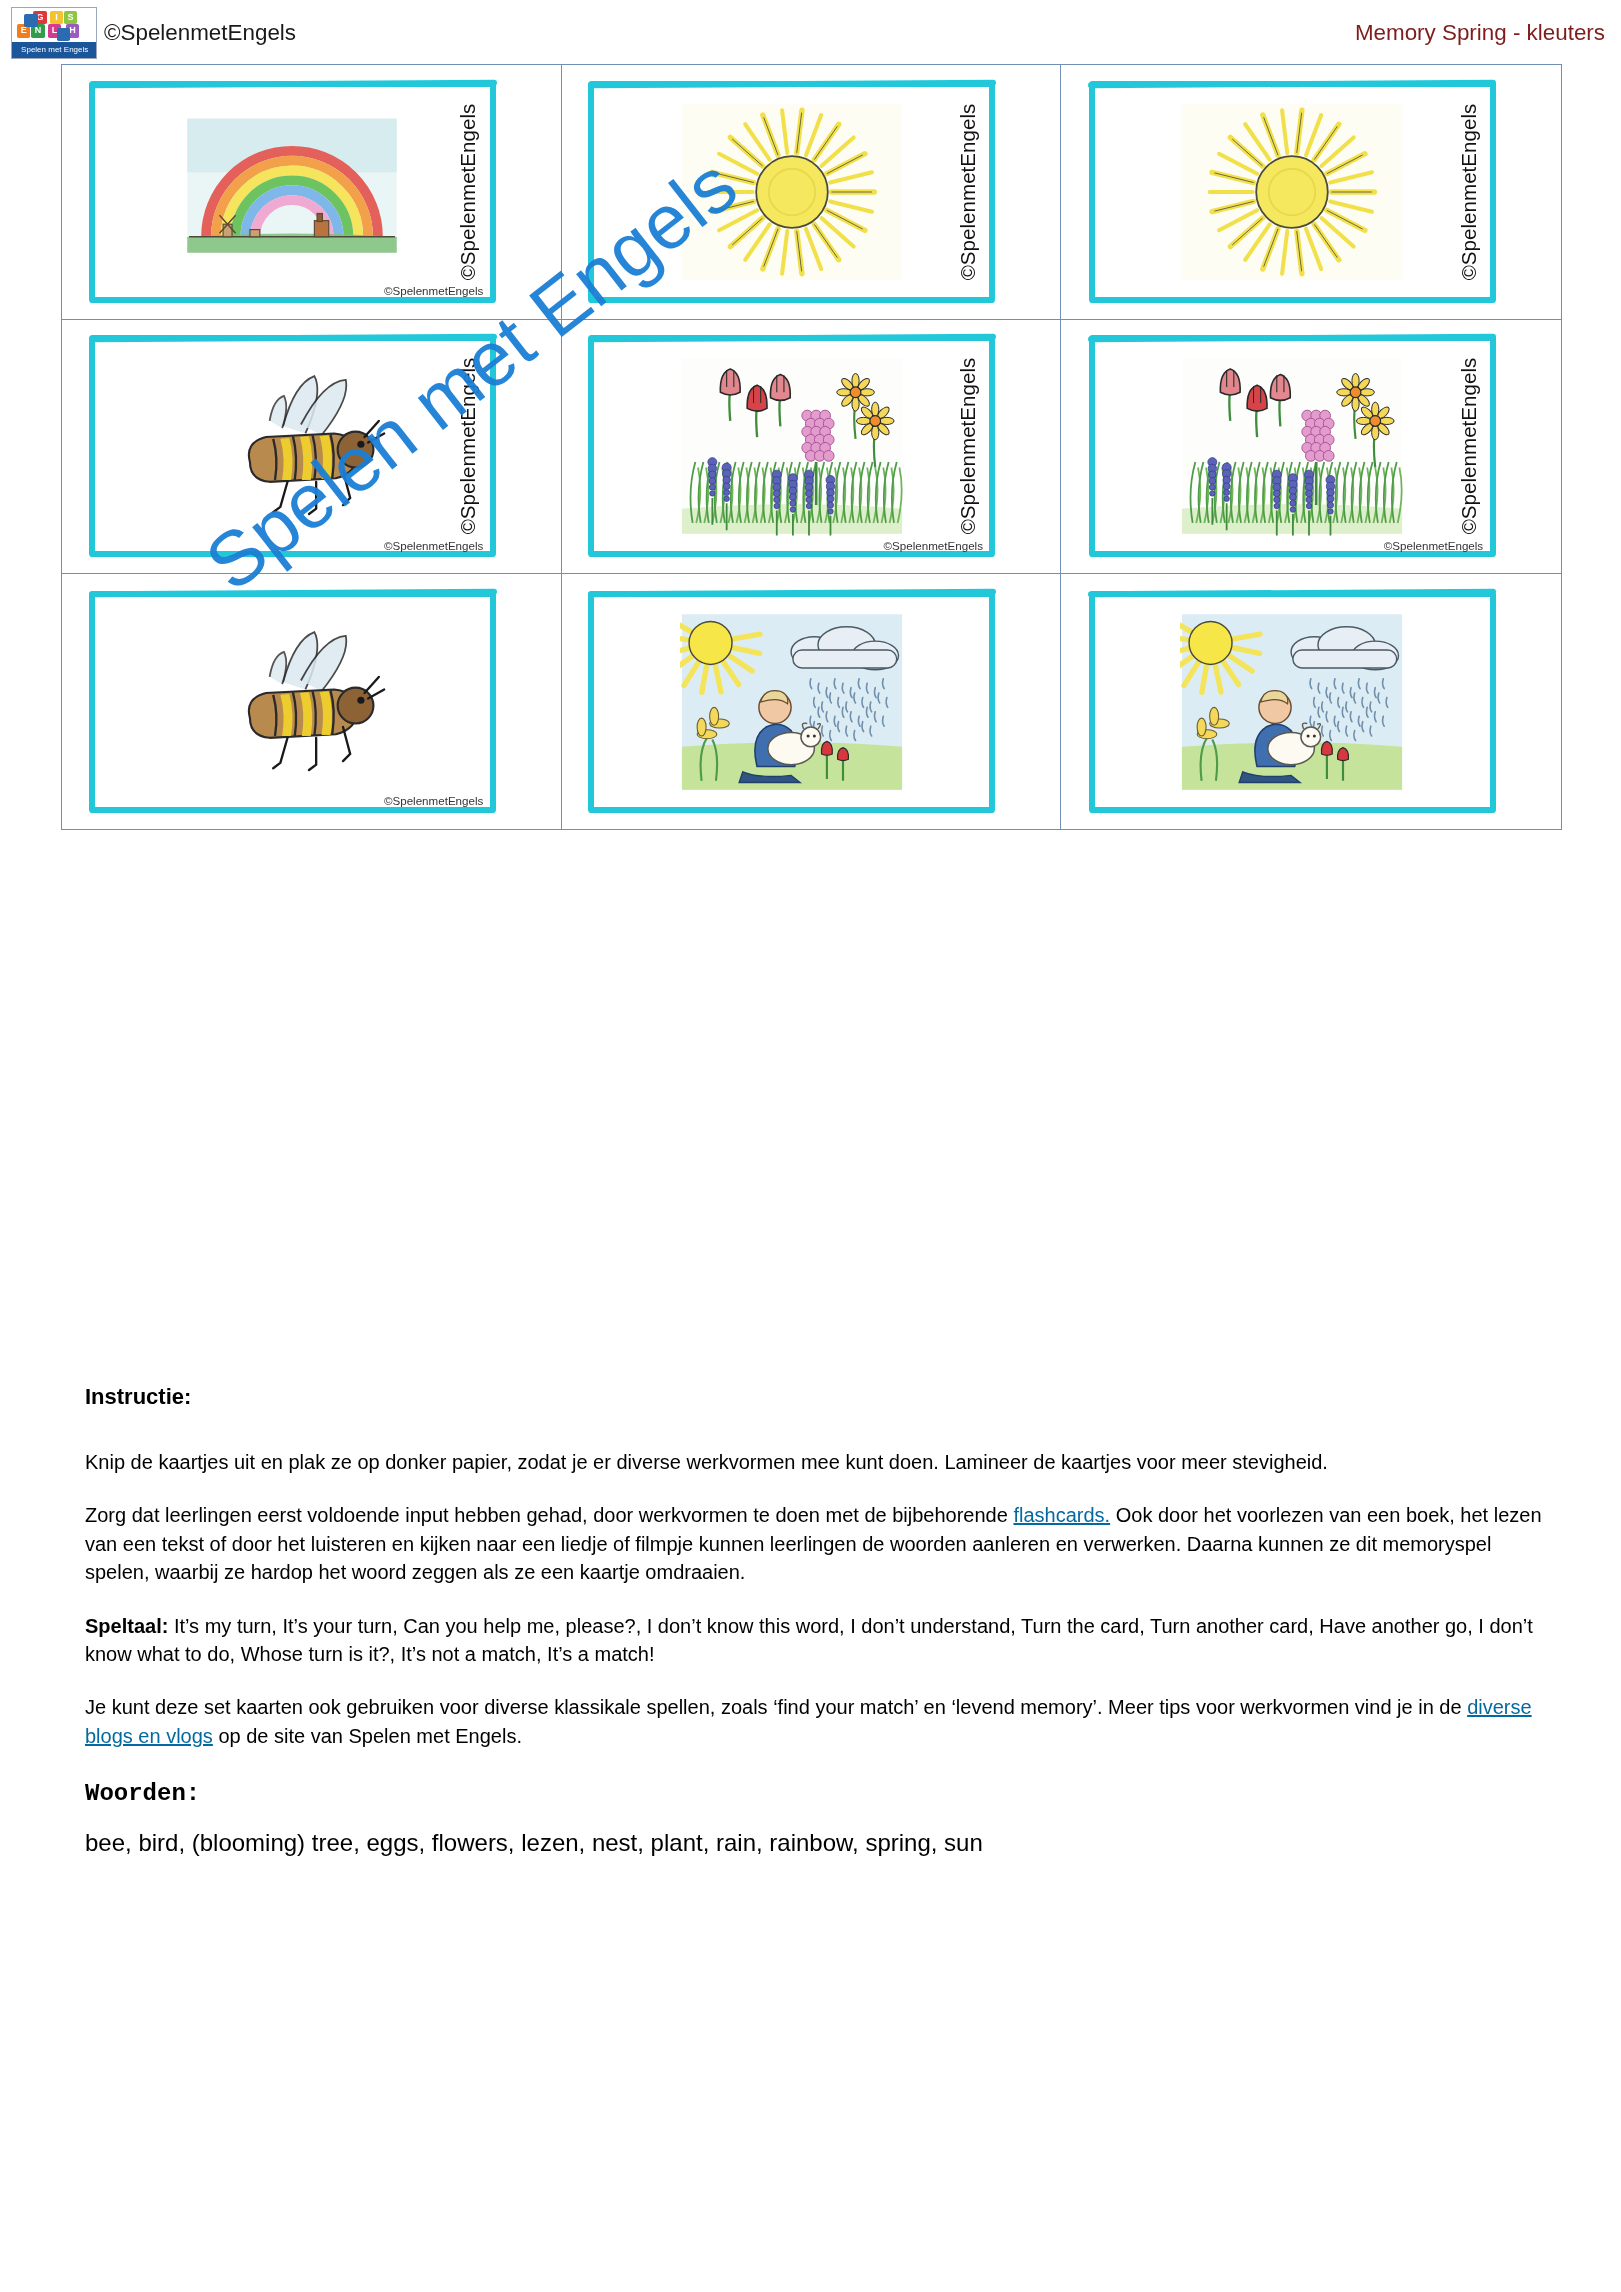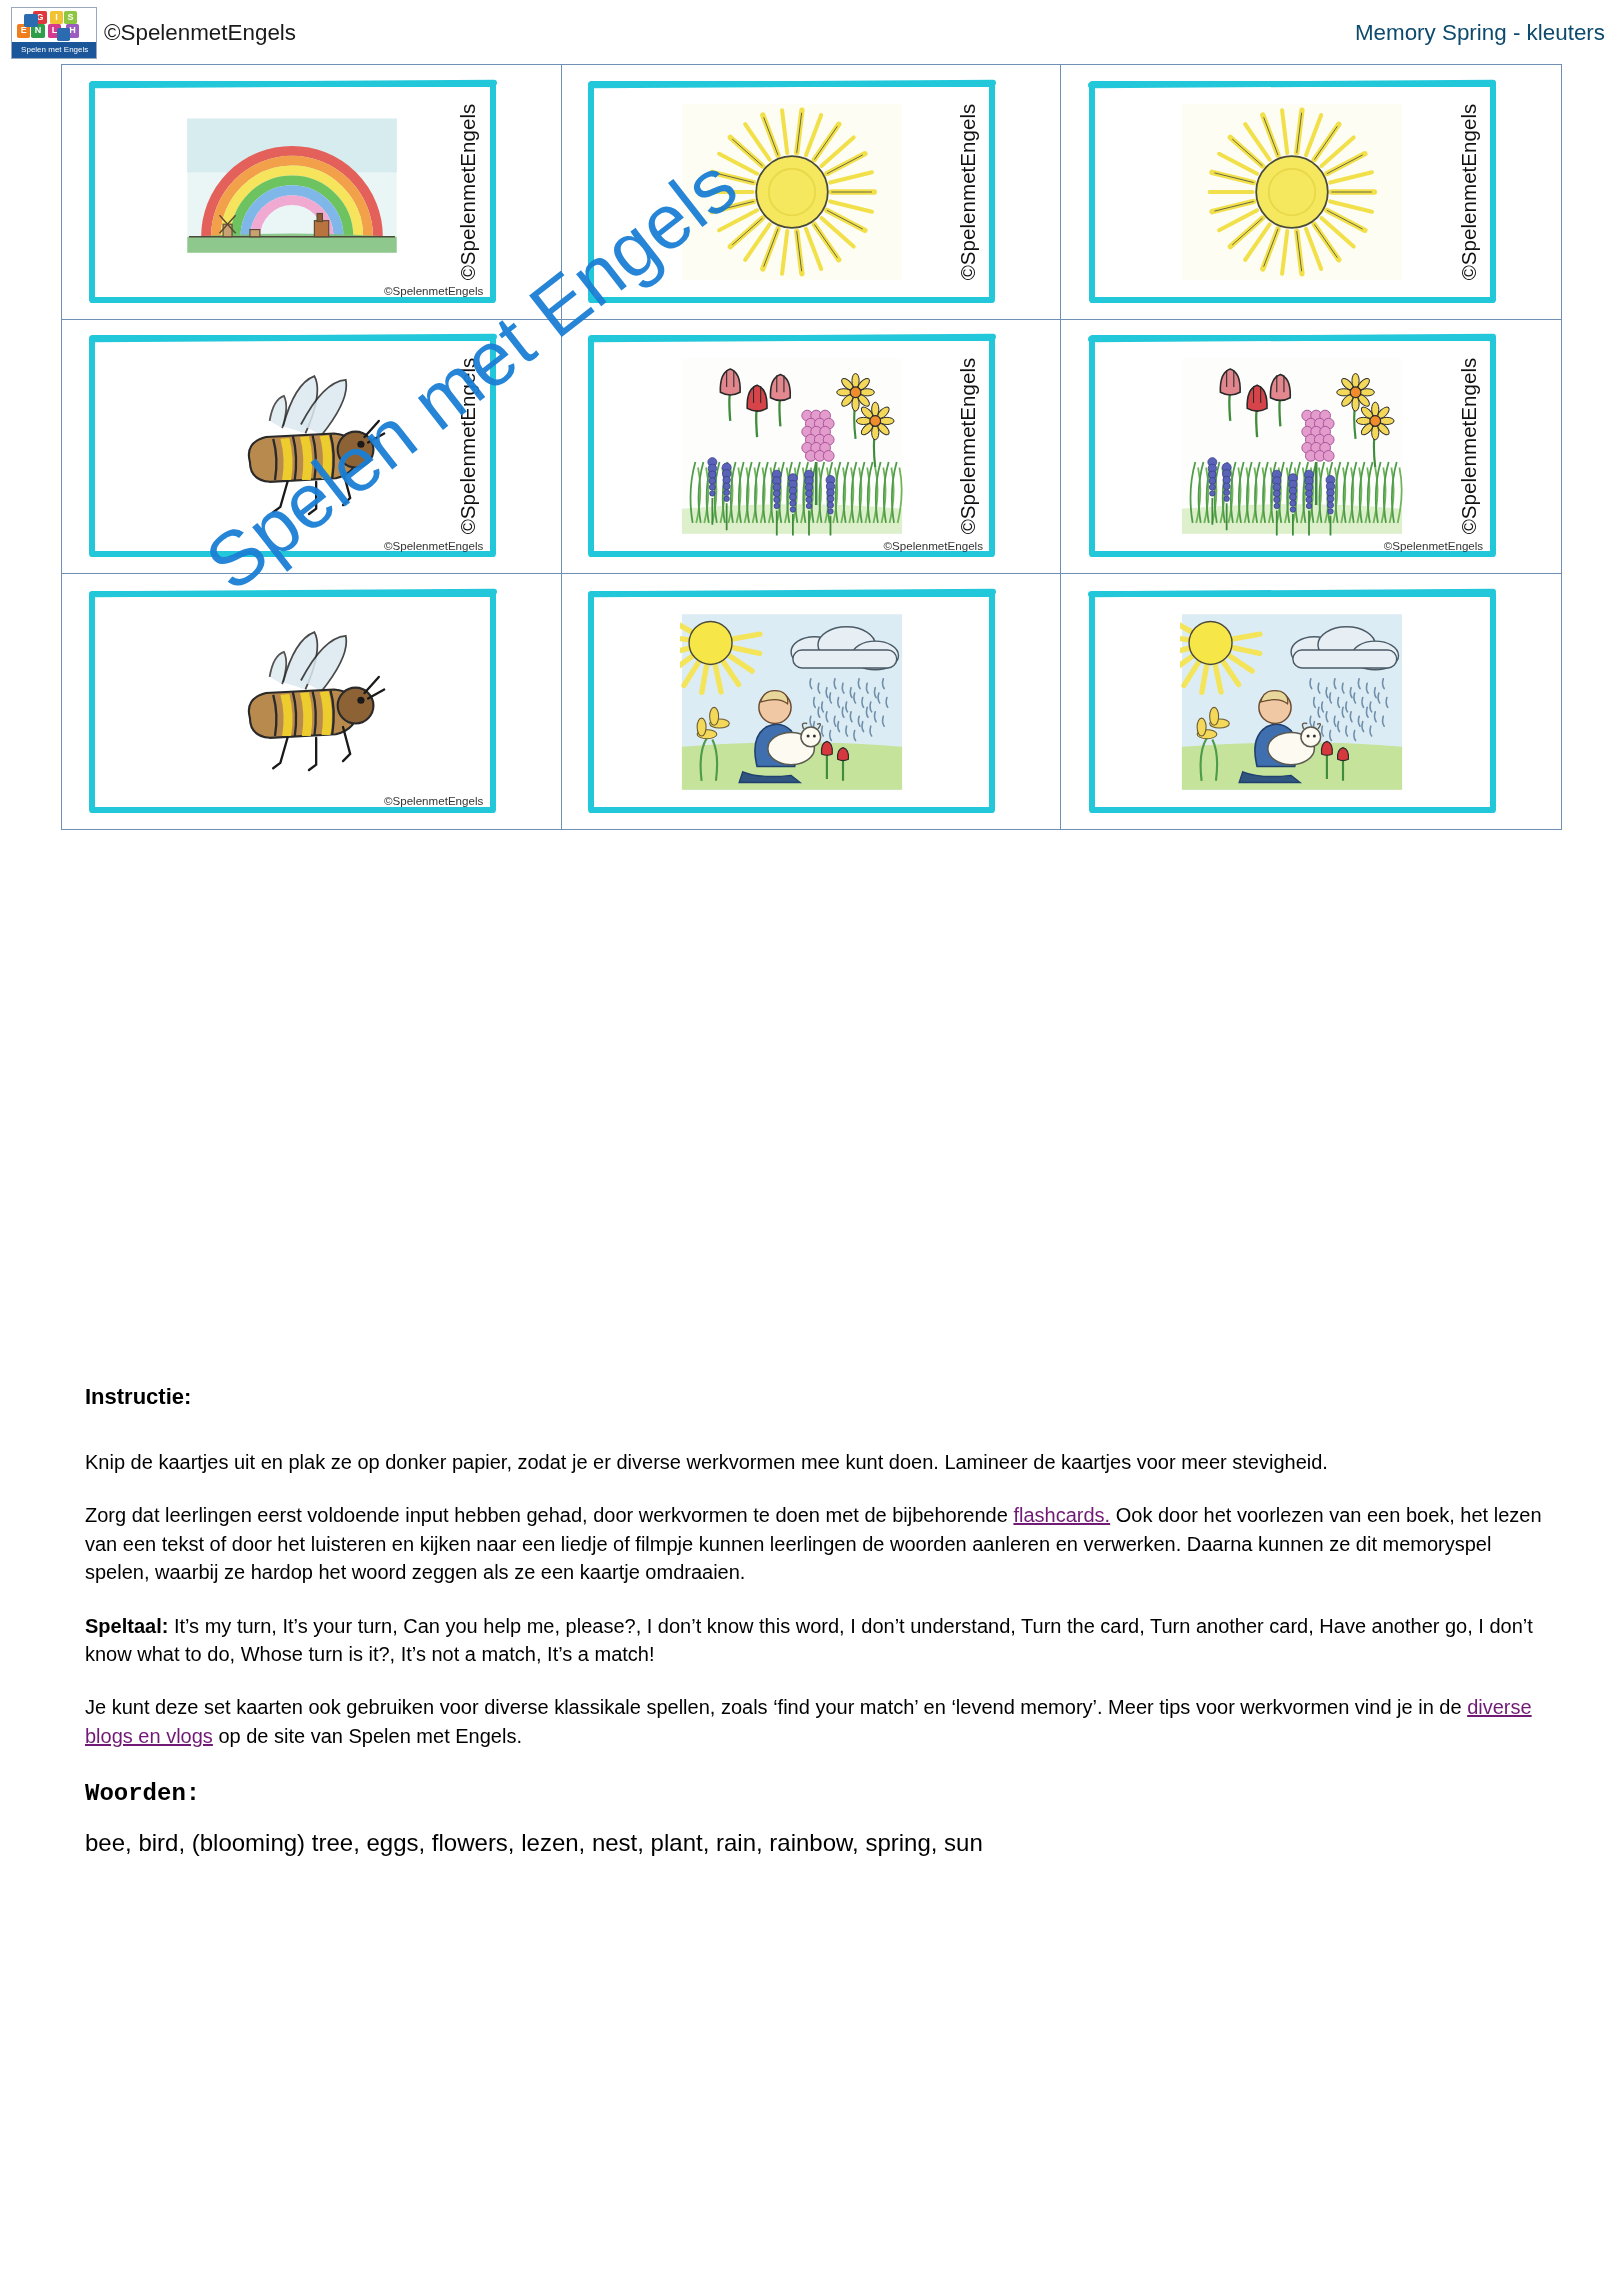--- a/index.html
+++ b/index.html
@@ -41,21 +41,21 @@
     background:#1a5699; color:#fff;
     font-size:8px; line-height:16px; text-align:center;
     letter-spacing:0px;
   }
   .header-left {
     position:absolute; left:104px; top:19.7px;
     font-size:22.4px; color:#1a1a1a;
   }
   .header-right {
     position:absolute; right:16px; top:19.7px;
-    font-size:22.4px; color:#0c4a6e;
+    font-size:22.4px; color:#7f1d1d;
   }
 
   
   .grid {
     position:absolute;
     left: 61px; top: 64px;
     width: 1501px; height: 766px;
     border: 0.9px solid #6f8fb5;
     display: grid;
     grid-template-columns: 1fr 1fr 1fr;
@@ -127,21 +127,21 @@
 
   
   .body-text {
     position:absolute;
     left: 85px; top: 1384px;
     width: 1469px;
   }
   .h-bold { font-weight: bold; font-size: 22px; margin: 0 0 38px 0; }
   .para { font-size: 20px; line-height: 1.42; margin: 0 0 25px 0; }
   .para a, .lnk {
-    color:#701a75;  margin-top: 12px;
+    color:#0369a1;  margin-top: 12px;
   }
   .lbl { font-weight:bold; }
   .h-words { font-weight:bold; font-size:24px; margin: 30px 0 21.5px 0; font-family: Liberation Mono, monospace;}
   .words { font-size:24px; margin:0; }
 </style>
 </head>
 <body>
 
 <div class="header">
 

